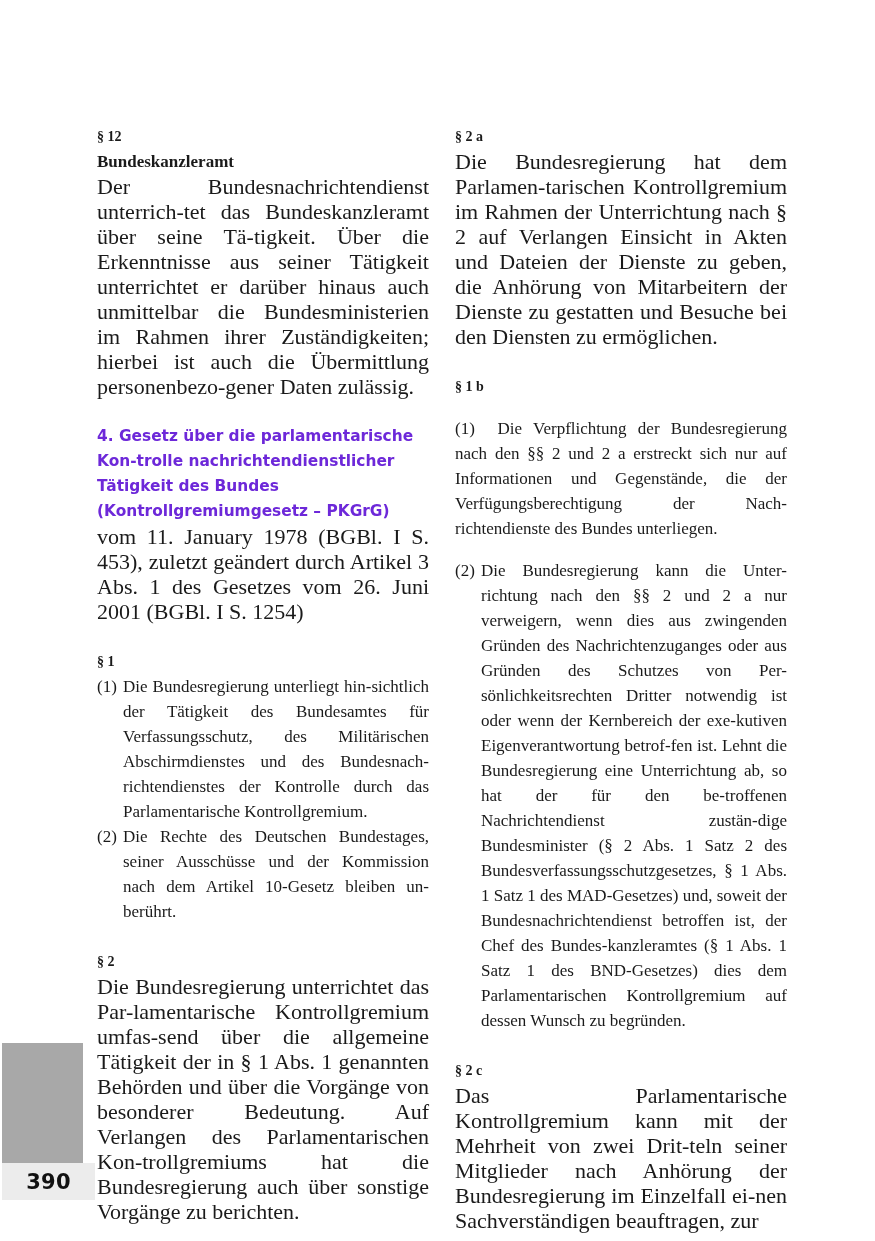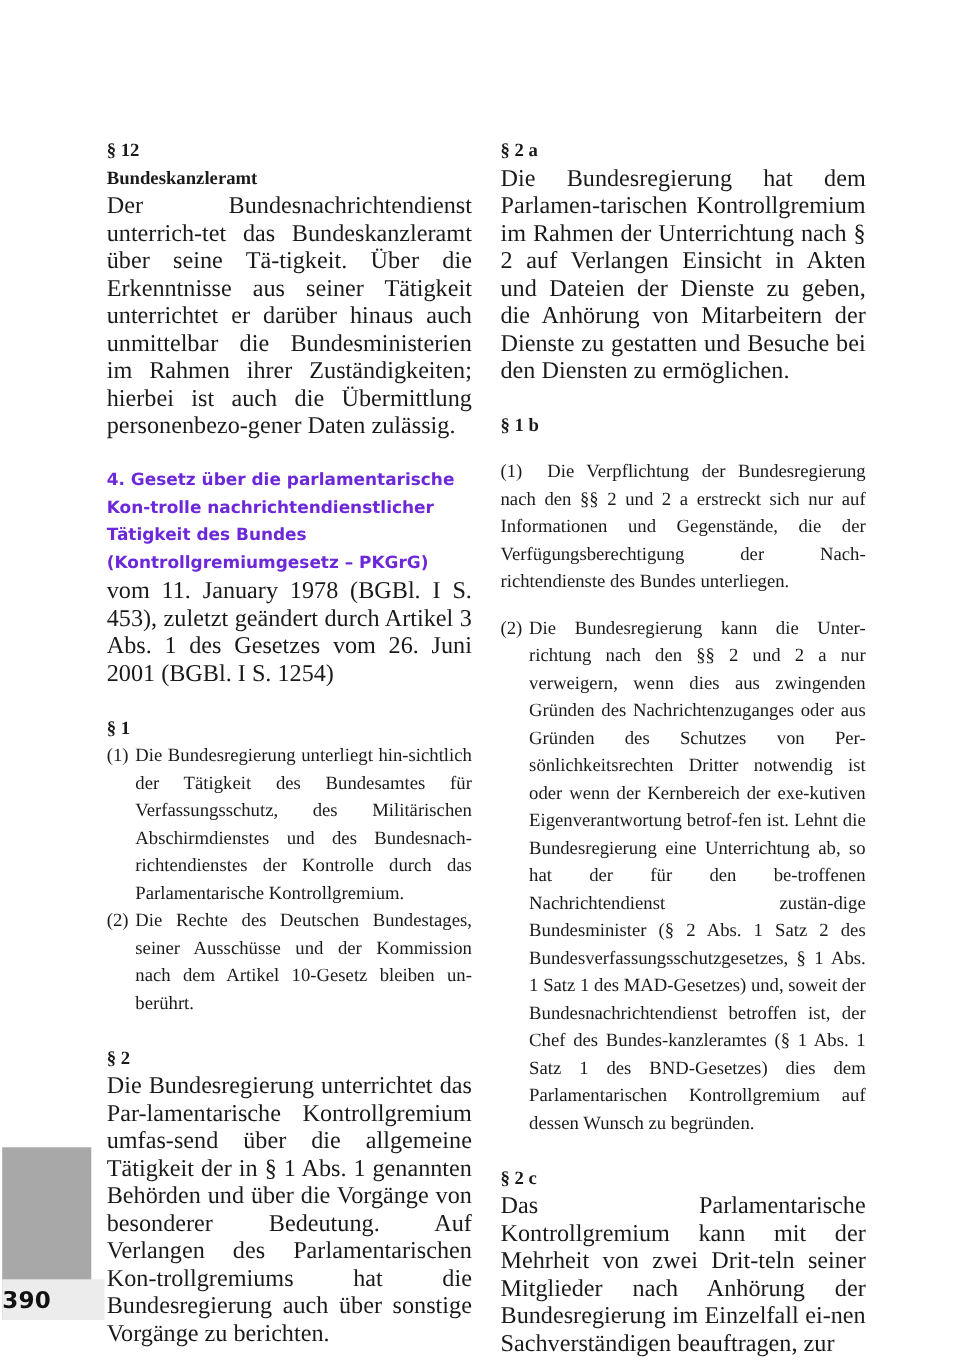--- a/index.html
+++ b/index.html
@@ -28,20 +28,21 @@
   }
   .page-tab-footer {
     position: absolute;
     left: 2px;
     top: 1163px;
     width: 93px;
     height: 37px;
     background: #ececec;
     display: flex;
     align-items: center;
+    justify-content: center;
   }
   .page-number {
     font-family: "DejaVu Sans", "Liberation Sans", sans-serif;
     font-weight: bold;
     font-size: 21px;
     color: #111111;
     letter-spacing: 0.2px;
   }
 
   
@@ -57,21 +58,21 @@
     top: 0;
     width: 332px;
   }
   .col-left  { left: 0; }
   .col-right { left: 358px; }
 
   
   .sec-num {
     font-family: "Liberation Serif", "DejaVu Serif", serif;
     font-weight: bold;
-    font-size: 17px;
+    font-size: 14px;
     line-height: 25px;
     margin: 0;
   }
   .sec-title {
     font-family: "Liberation Serif", "DejaVu Serif", serif;
     font-weight: bold;
     font-size: 17px;
     line-height: 25px;
     margin: 0;
   }

